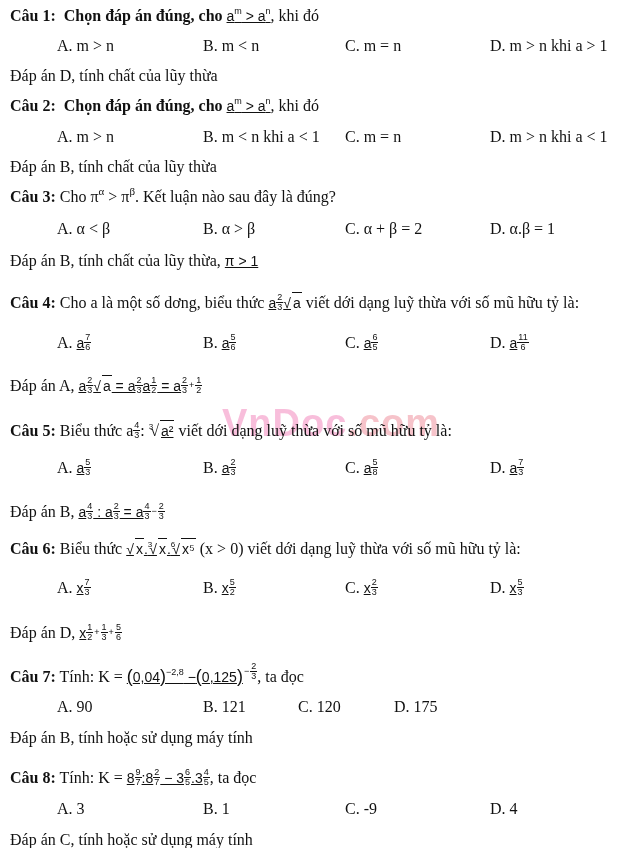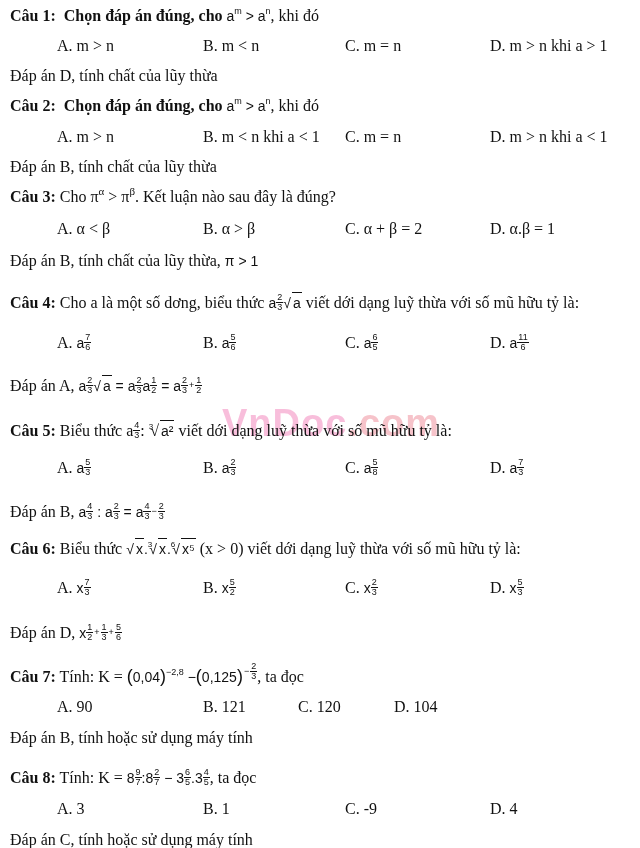--- a/index.html
+++ b/index.html
@@ -3,21 +3,21 @@
 <meta charset="utf-8">
 <style>
   html, body { margin: 0; padding: 0; background: #ffffff; }
   body {
     width: 640px; height: 848px; position: relative; overflow: hidden;
     font-family: "Liberation Serif", serif; font-size: 16px; color: #111;
   }
   .line { position: absolute; left: 10px; white-space: nowrap; line-height: 20px; }
   .q b { font-weight: bold; }
   .opt { position: absolute; white-space: nowrap; line-height: 20px; }
-  .m { font-family: "Liberation Sans", sans-serif; font-size: 14px; }
+  .m { font-family: "Liberation Sans", sans-serif; font-size: 14px; text-decoration: underline; }
   .sup { position: relative; top: -7px; font-size: 9px; font-family: "Liberation Sans", sans-serif; }
   .frac { display: inline-flex; flex-direction: column; align-items: center; vertical-align: 8px;
           font-family: "Liberation Sans", sans-serif; font-size: 9px; line-height: 9px; }
   .frac .n { border-bottom: 1px solid #111; padding: 0 1px; }
   .frac .d { padding: 0 1px; }
   .fracs { display: inline-flex; vertical-align: 8px; font-family: "Liberation Sans", sans-serif; font-size: 9px; line-height: 9px; }
   .fracs .frac { vertical-align: 0; }
   .fracs .op { align-self: center; padding: 0 1px; }
   .sqrt { display: inline-block; border-top: 1px solid #111; padding: 0 1px; margin-left: 1px; }
   .rootidx { font-size: 8px; position: relative; top: -7px; margin-right: -3px; font-family: "Liberation Sans", sans-serif; }
@@ -213,21 +213,21 @@
         <span class="op">−</span>
         <span class="frac">
           <span class="n">2</span>
           <span class="d">3</span>
         </span>
       </span></span><span>, ta đọc</span>
 </div>
 <div class="opt" style="top:697px;left:57px">A. 90</div>
 <div class="opt" style="top:697px;left:203px">B. 121</div>
 <div class="opt" style="top:697px;left:298px">C. 120</div>
-<div class="opt" style="top:697px;left:394px">D. 104</div>
+<div class="opt" style="top:697px;left:394px">D. 175</div>
 <div class="line" style="top:728px">Đáp án B, tính hoặc sử dụng máy tính</div>
 
 <div class="line q" style="top:768px">
   <b>Câu 8:</b>
   <span>Tính: K =</span>
   <span class="m">8<span class="frac">
         <span class="n">9</span>
         <span class="d">7</span>
       </span>:8<span class="frac">
         <span class="n">2</span>

